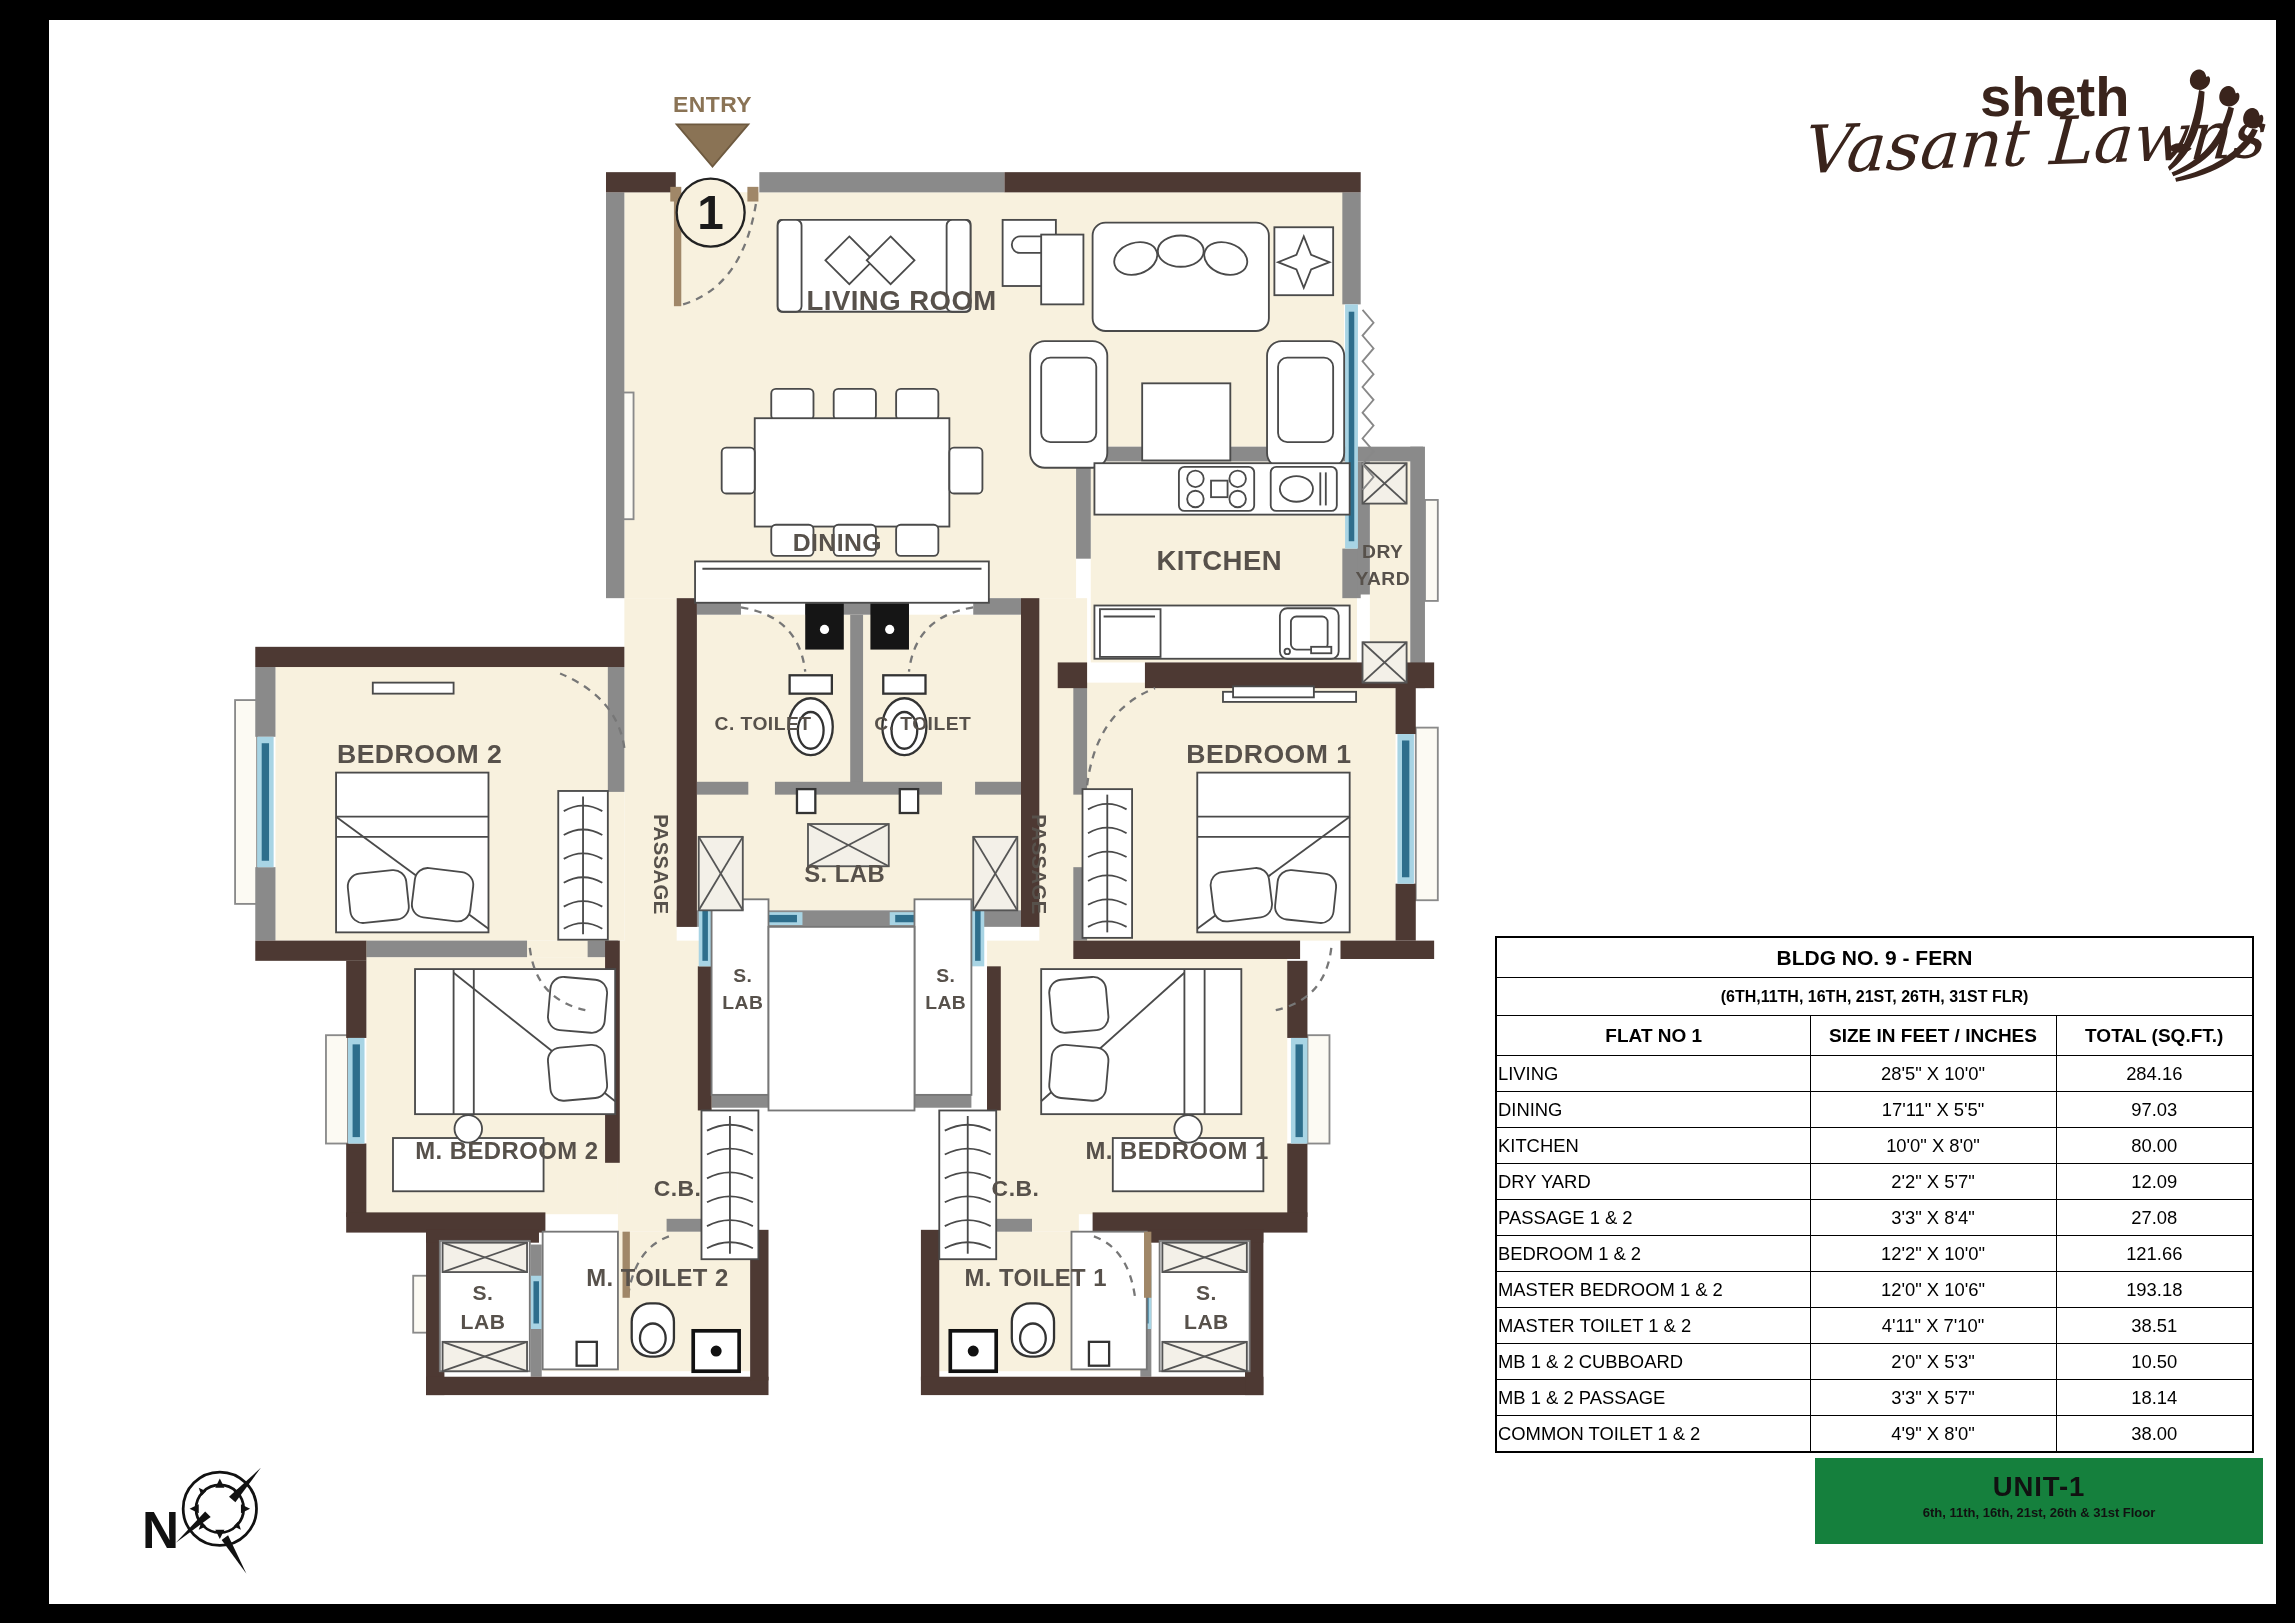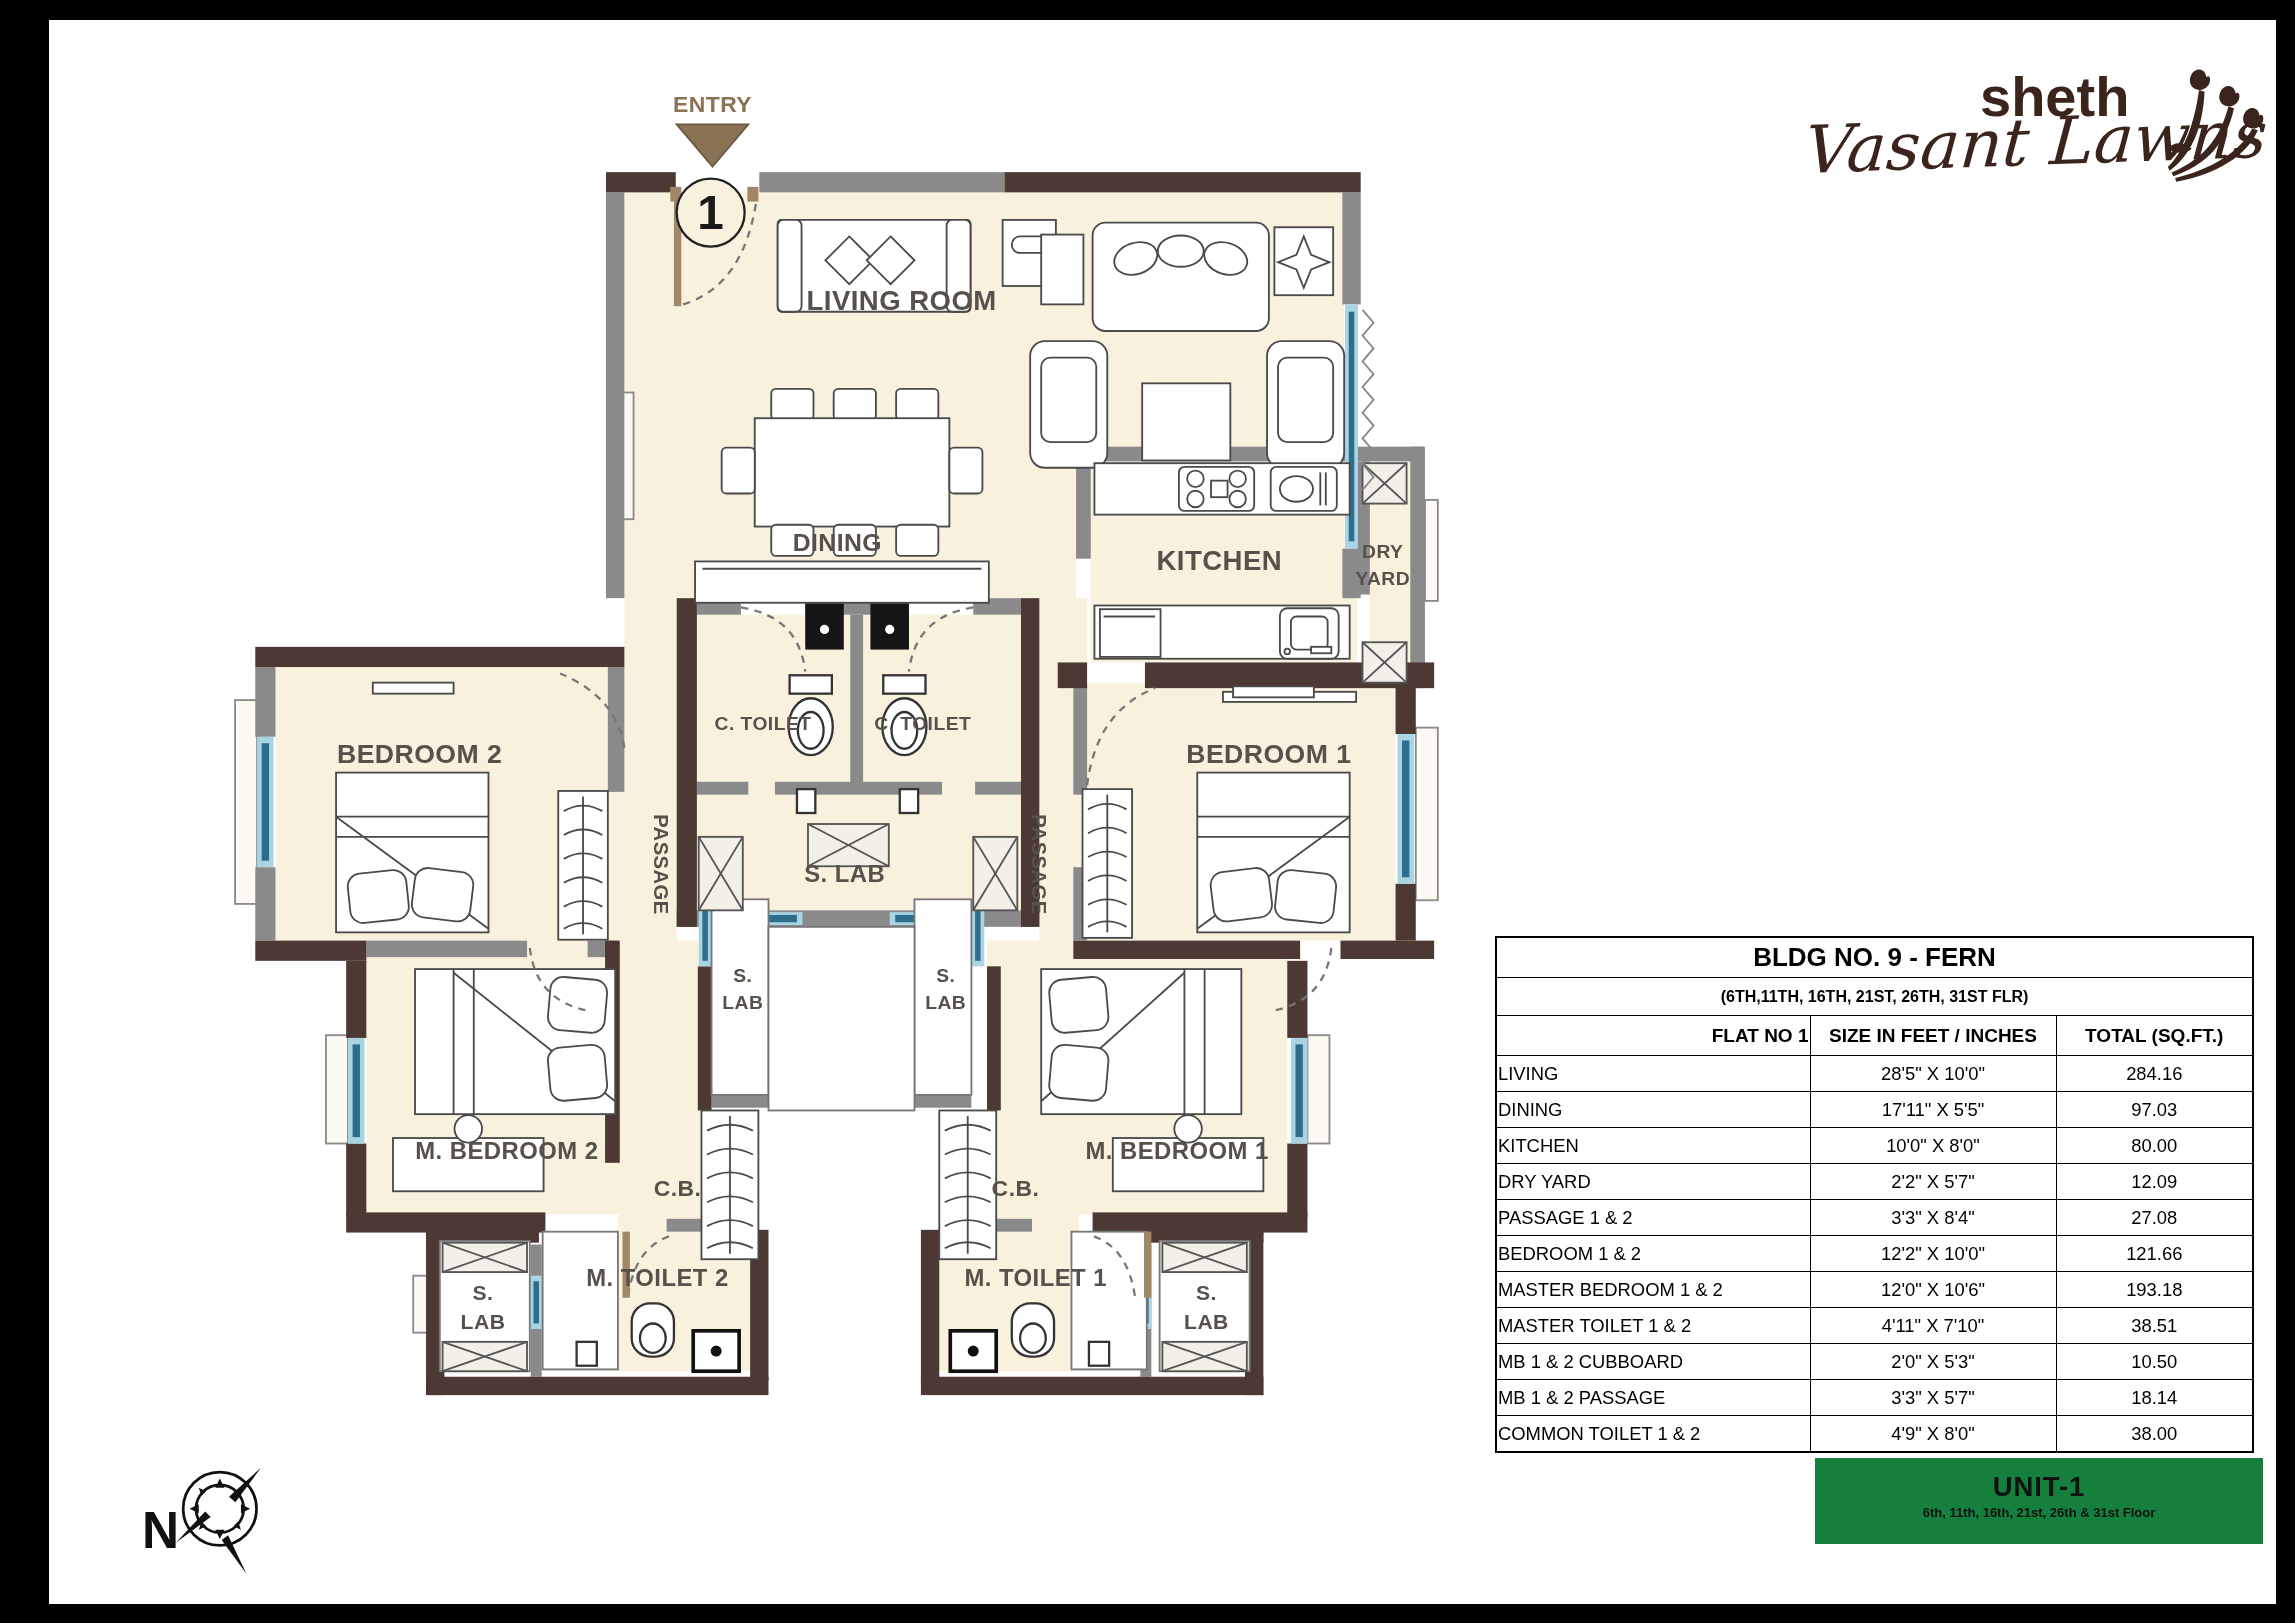--- a/index.html
+++ b/index.html
@@ -10,24 +10,24 @@
   .room-label{font-family:"Liberation Sans",sans-serif;font-weight:bold;fill:#57514B;letter-spacing:.5px;}
   
   .logo{position:absolute;left:1757px;top:27.5px;width:478px;height:193px;color:#3A241C;}
   .logo .brand{position:absolute;left:174px;top:16.5px;font-size:56px;font-weight:bold;letter-spacing:0px;}
   .logo .script{position:absolute;left:0px;top:57px;width:395px;text-align:center;font-family:"DejaVu Serif",serif;font-style:italic;font-size:66px;transform:skewX(-6deg) rotate(-2deg);white-space:nowrap;}
   .logo svg{position:absolute;left:360px;top:16.5px;}
   
   .area-table-wrap{position:absolute;left:1446px;top:916px;width:757px;}
   table.area{border-collapse:collapse;width:757px;table-layout:fixed;background:#fff;}
   table.area th,table.area td{border:1.8px solid #000;color:#000;overflow:hidden;white-space:nowrap;}
-  table.area .title-cell{font-size:26px;font-weight:bold;text-align:center;height:37px;}
+  table.area .title-cell{font-size:21px;font-weight:bold;text-align:center;height:37px;}
   table.area .subtitle-cell{font-size:16px;font-weight:bold;text-align:center;height:35px;}
   table.area th{font-size:19px;height:37px;}
-  table.area th.c0{text-align:right;padding-left:2px;}
+  table.area th.c0{text-align:center;padding-left:2px;}
   table.area td{font-size:18.4px;height:33px;}
   table.area td.c0{text-align:left;padding-left:1px;}
   table.area td.c1,table.area td.c2,table.area th.c1,table.area th.c2{text-align:center;}
   
   .unit-banner{position:absolute;left:1766px;top:1438px;width:448px;height:86px;background:#15803d;text-align:center;color:#111;}
   .unit-banner .t{margin-top:13px;font-size:27.5px;font-weight:bold;letter-spacing:0.9px;}
   .unit-banner .s{font-size:13px;font-weight:bold;margin-top:1.8px;}
   
   .compass{position:absolute;left:76px;top:1420px;}
   .compass text{font-family:"Liberation Sans",sans-serif;font-weight:bold;fill:#111;}

